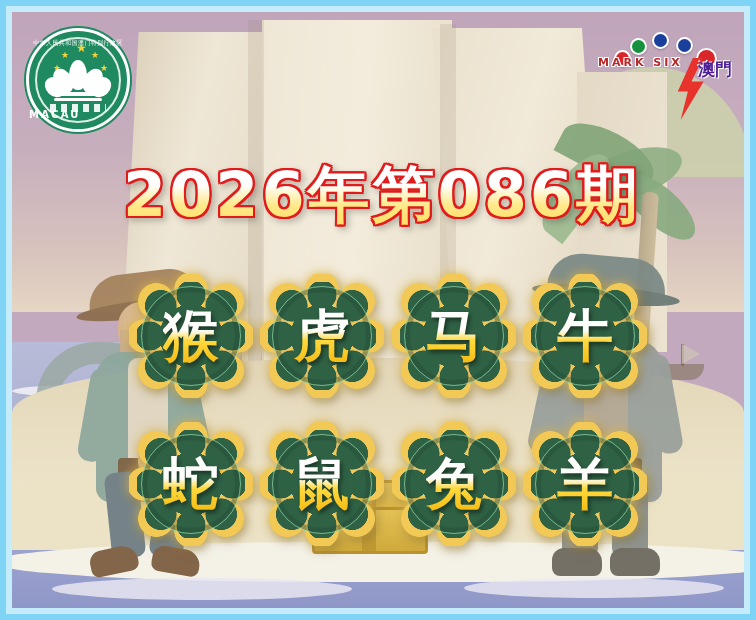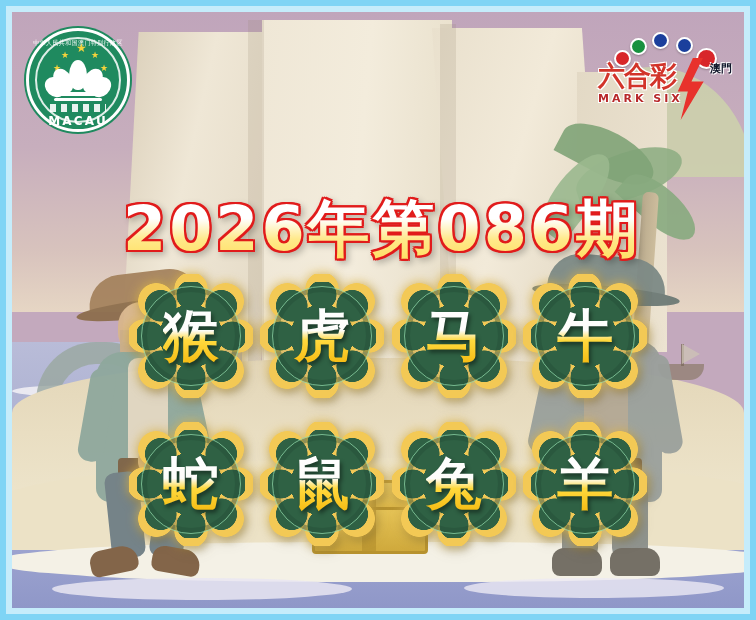--- a/index.html
+++ b/index.html
@@ -203,22 +203,22 @@
   .emblem .bridge2{position:absolute;left:4px;top:38px;width:48px;height:3px;background:#fff;border-radius:2px;}
   .emblem .water-e{position:absolute;left:0;top:44px;width:56px;height:8px;
     background:repeating-linear-gradient(90deg,#fff 0 6px,transparent 6px 11px);opacity:.9;}
   .emblem .star{position:absolute;color:#f5d33c;font-size:9px;line-height:9px;}
   .emblem .star.s0{left:47px;top:13px;font-size:12px;}
   .emblem .star.s1{left:32px;top:20px;}
   .emblem .star.s2{left:62px;top:20px;}
   .emblem .star.s3{left:24px;top:33px;}
   .emblem .star.s4{left:71px;top:33px;}
   .emblem .macau-txt{
-    position:absolute;left:0;right:0;bottom:1px;text-align:center;
-    color:#fff;font-size:12px;letter-spacing:2.2px;font-weight:bold;
+    position:absolute;left:0;right:0;bottom:9px;
+    color:#fff;font-size:10px;letter-spacing:2.2px;font-weight:bold;
   }
   .emblem .cn-arc{
     position:absolute;left:0;right:0;top:8px;text-align:center;
     color:rgba(255,255,255,.92);font-size:6px;letter-spacing:.4px;
     transform:scaleY(1.1);
   }
 
   
   .marksix{position:absolute;right:10px;top:20px;width:136px;height:106px;}
   .msballs{position:absolute;left:10px;top:0;width:120px;height:34px;}
@@ -231,21 +231,21 @@
   .ms-cn{
     font-size:27px;font-weight:bold;color:#d2342a;letter-spacing:-1px;
     text-shadow:1px 1px 0 #fff,-1px -1px 0 #fff,1px -1px 0 #fff,-1px 1px 0 #fff;
     font-family:"DejaVu Sans","Liberation Sans",sans-serif;
   }
   .ms-en{
     font-size:11px;font-weight:bold;color:#b8282a;letter-spacing:3px;margin-top:-2px;
     text-shadow:1px 1px 0 #fff,-1px -1px 0 #fff,1px -1px 0 #fff,-1px 1px 0 #fff;
   }
   .ms-macau{
-    position:absolute;right:2px;top:30px;font-size:11px;font-weight:bold;color:#0f172a;
+    position:absolute;right:2px;top:30px;font-size:17px;font-weight:bold;color:#4c1d95;
     line-height:14px;text-align:left;
     text-shadow:1px 1px 0 #fff,-1px -1px 0 #fff;
   }
   .bolt{
     position:absolute;right:26px;top:26px;width:36px;height:62px;
     background:#e8322c;
     clip-path:polygon(58% 0,16% 54%,44% 54%,24% 100%,88% 38%,54% 38%,86% 0);
     filter:drop-shadow(1px 1px 0 #fff) drop-shadow(-1px -1px 0 #fff);
   }
 
@@ -270,21 +270,20 @@
     font-size:62px;font-weight:bold;letter-spacing:3px;
     font-family:"DejaVu Sans","Liberation Sans",sans-serif;
     background:linear-gradient(#ffffff 0%,#ffffff 38%,#ffe98a 62%,#ffd84d 100%);
     -webkit-background-clip:text;background-clip:text;color:transparent;
     -webkit-text-stroke:0px transparent;
     filter:
       drop-shadow(2px 0 0 #e11b1b) drop-shadow(-2px 0 0 #e11b1b)
       drop-shadow(0 2px 0 #e11b1b) drop-shadow(0 -2px 0 #e11b1b)
       drop-shadow(3px 3px 3px rgba(0,0,0,.22));
     white-space:nowrap;
-    margin-top:34px;
   }
 
   
   .badges{
     position:absolute;left:116px;top:252px;width:520px;height:292px;
     display:grid;grid-template-columns:repeat(4,1fr);grid-template-rows:repeat(2,1fr);
     gap:4px 6px;
   }
   .badge{position:relative;display:flex;align-items:center;justify-content:center;}
   
@@ -447,21 +446,20 @@
           </div>
         <div class="msball b4">
             <i style="background:#1b3f9c"></i>
           </div>
         <div class="msball b5">
             <i style="background:#d8262a"></i>
           </div>
       </div>
       <div class="bolt"></div>
       <div class="mstext">
-        <div class="ms-cn">六合彩</div>
         <div class="ms-en">MARK SIX</div>
       </div>
       <div class="ms-macau">澳門</div>
     </div>
 
 
     <div class="issue">2026年第086期</div>
 
     <div class="badges">
       <div class="badge">

